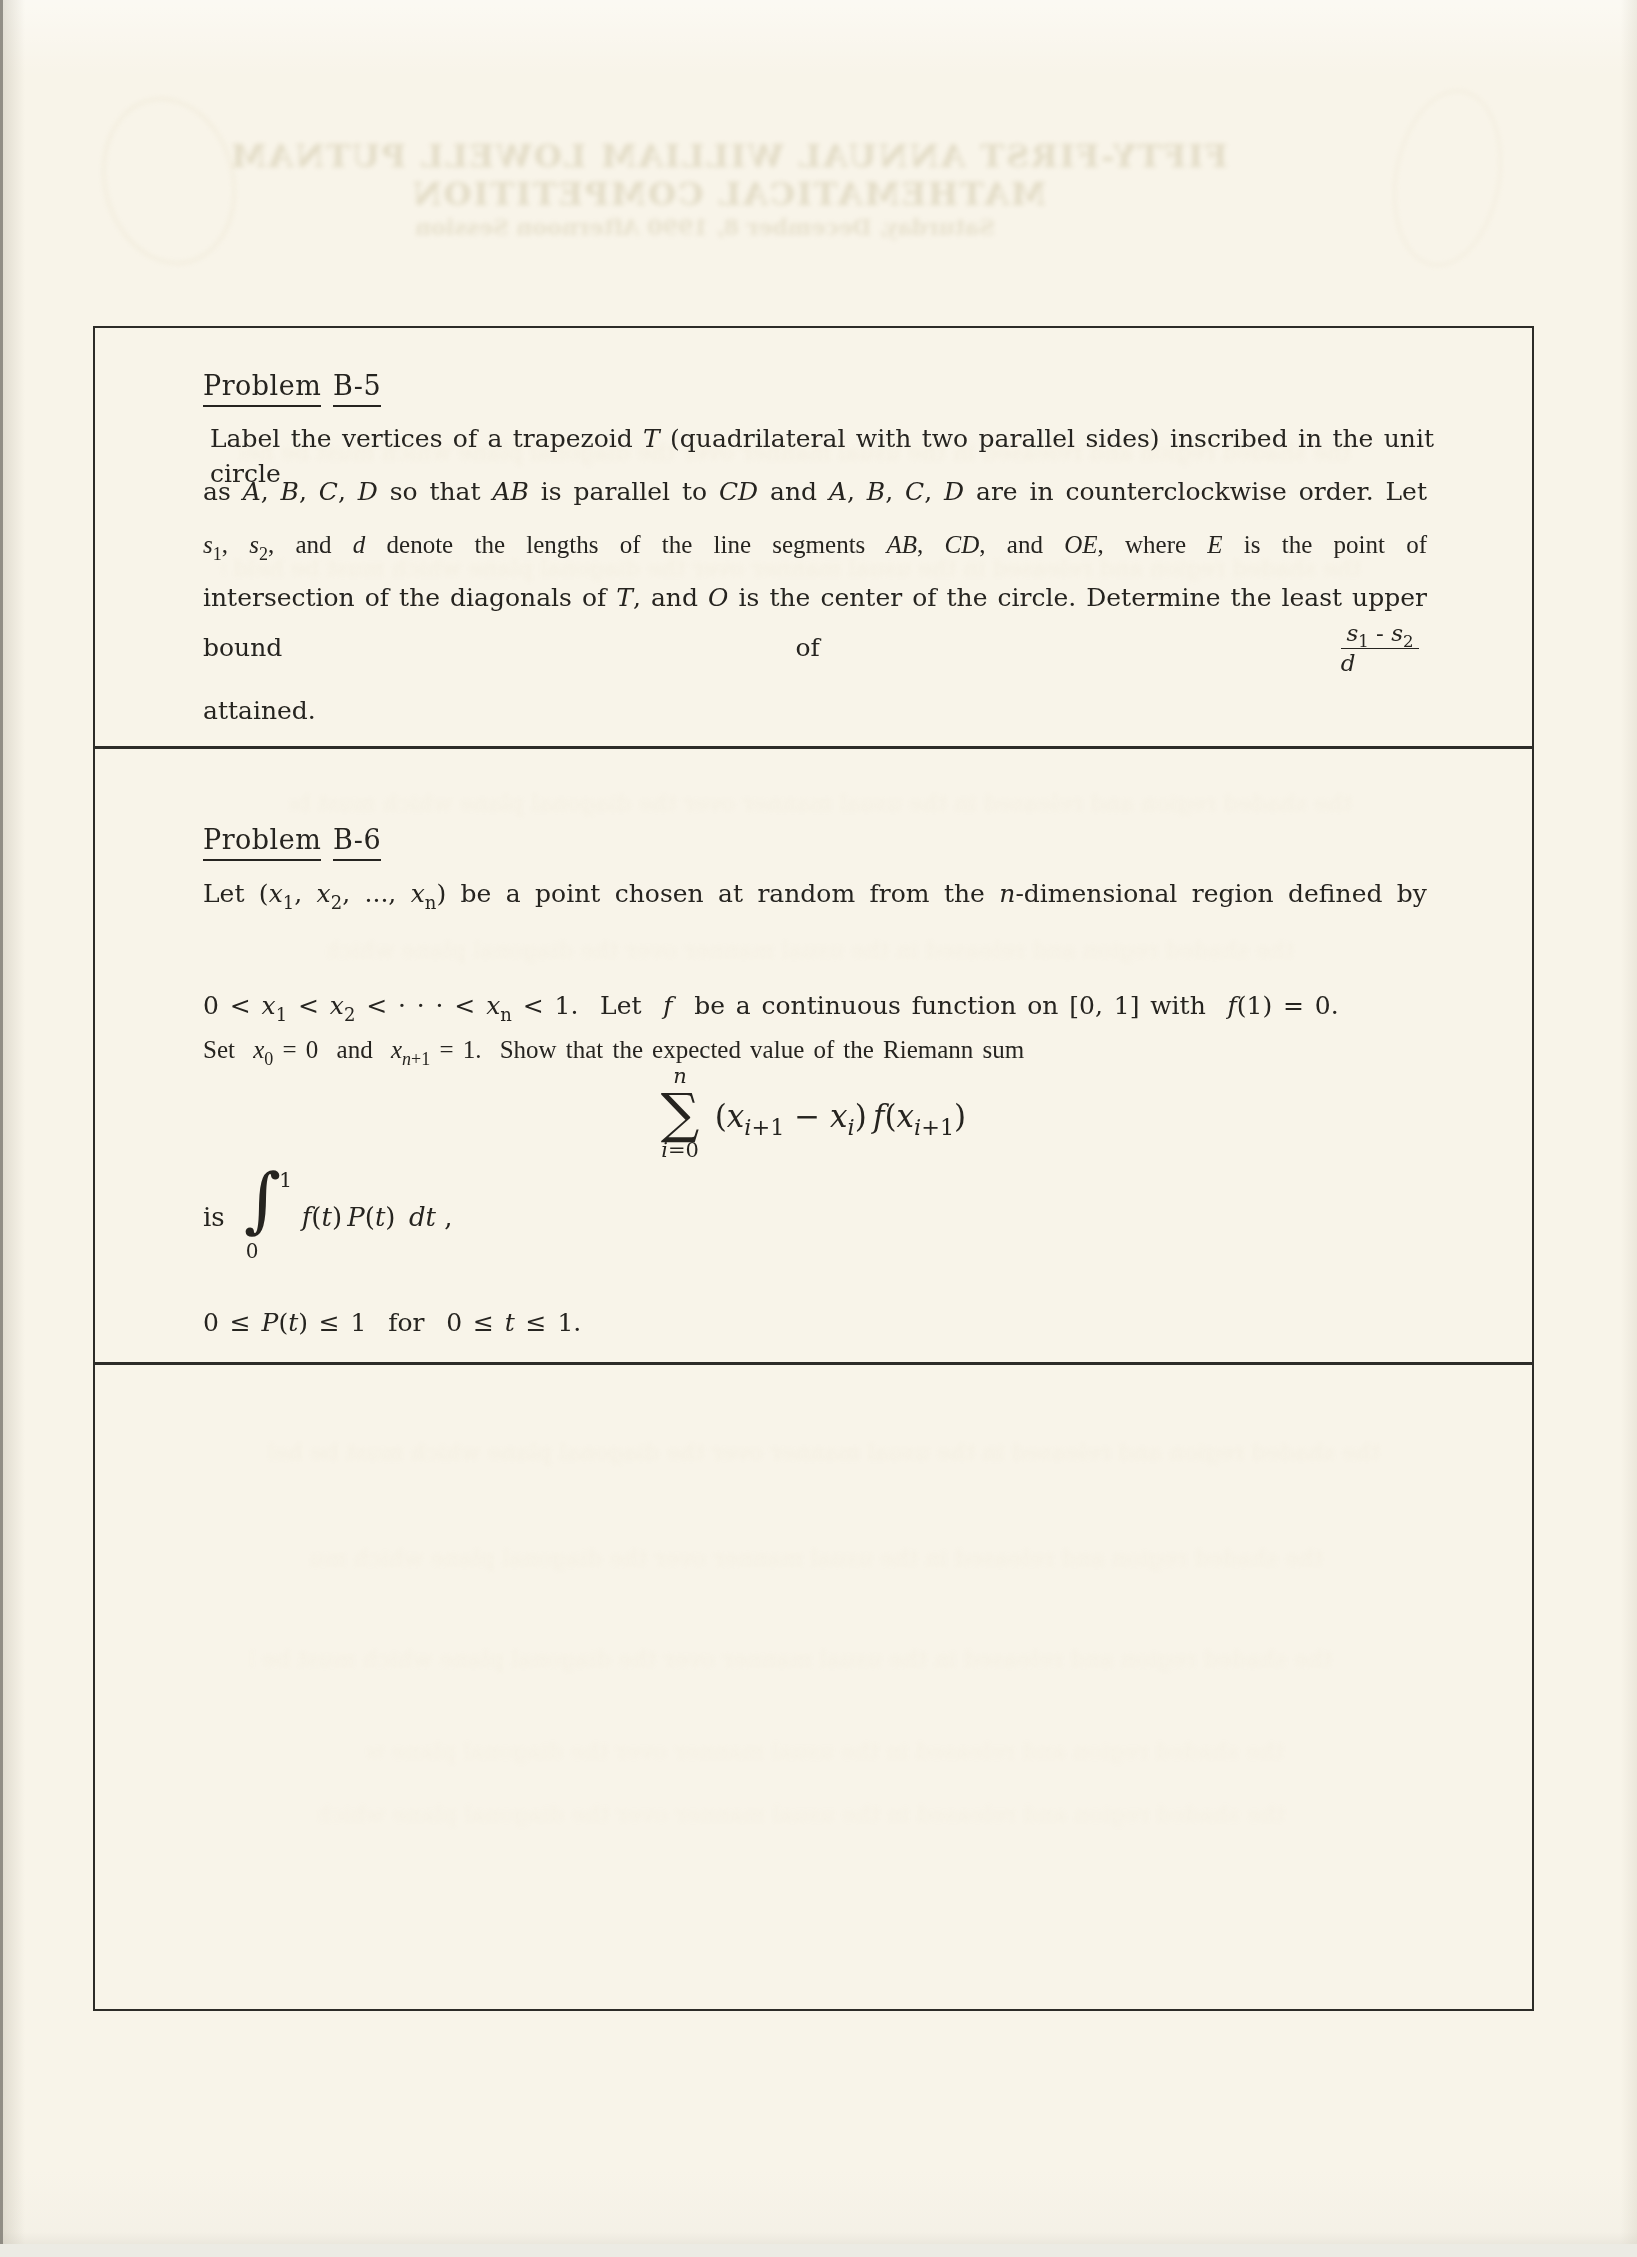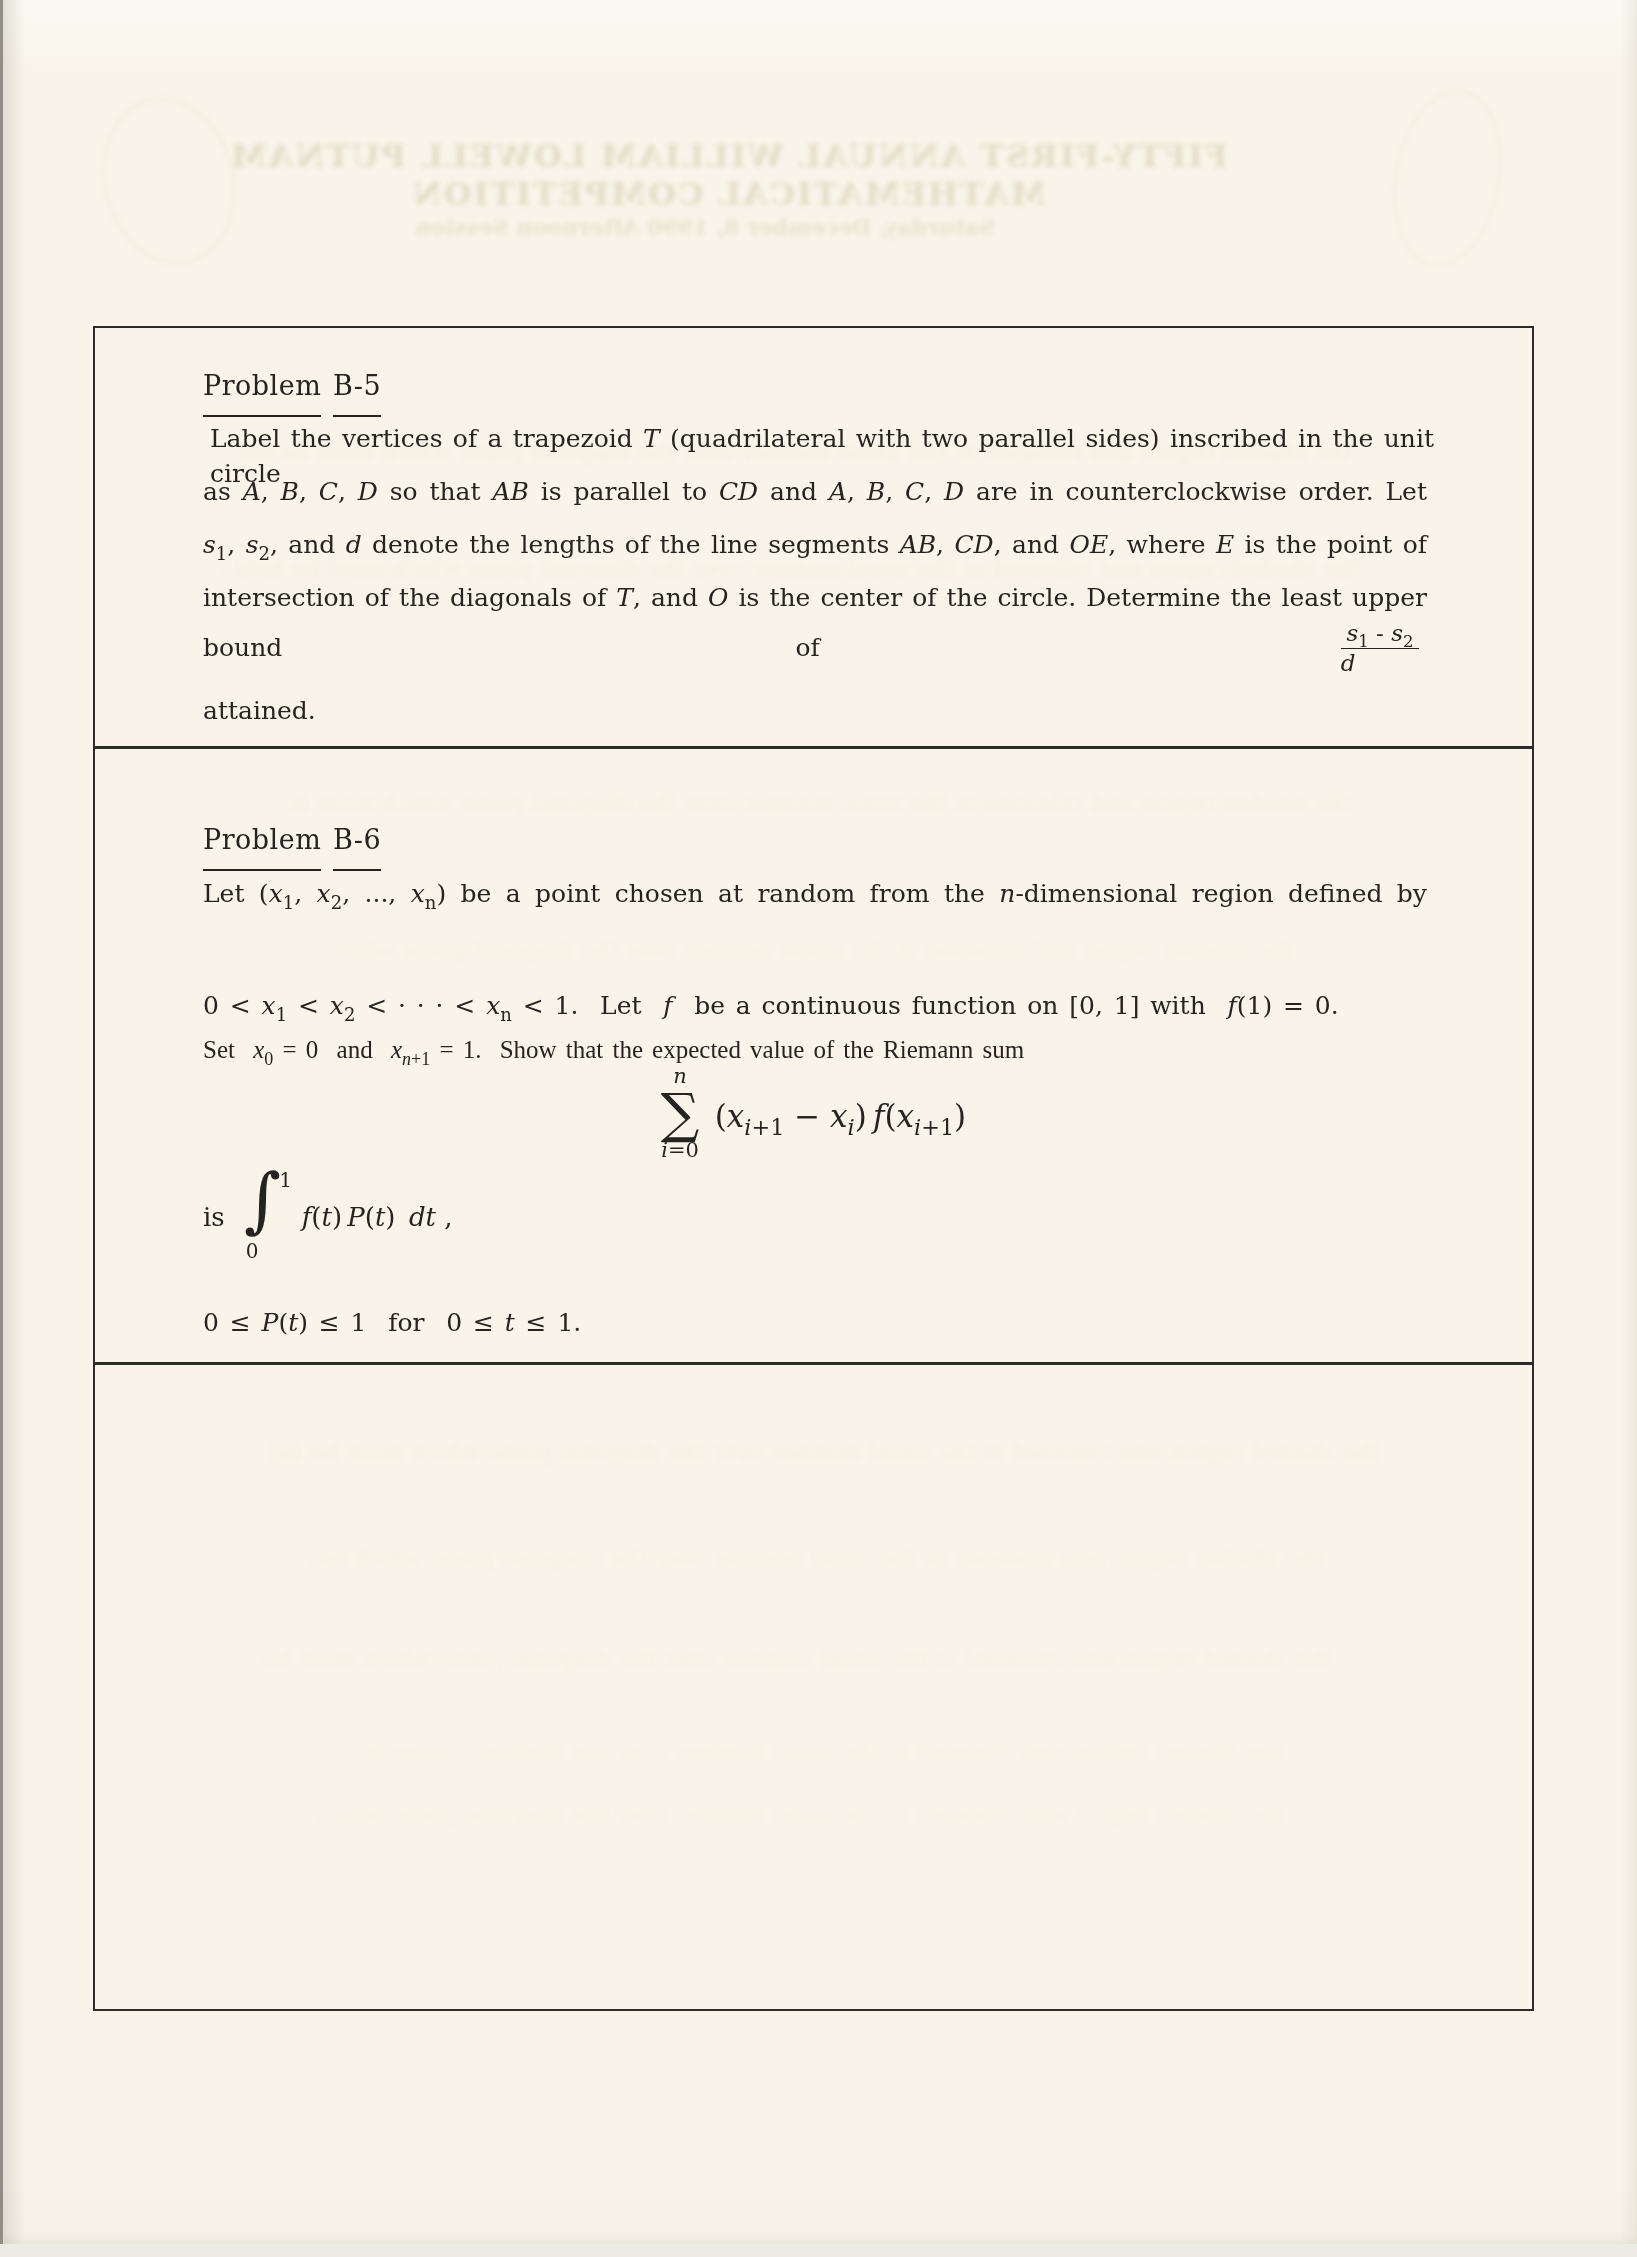--- a/index.html
+++ b/index.html
@@ -38,21 +38,21 @@
   }
 
   
   .box{
     position:absolute;left:93px;top:326px;width:1441px;height:1685px;
     box-sizing:border-box;border:2.9px solid #2d2c28;
   }
   .divider{position:absolute;left:0;width:100%;height:2.9px;background:#2d2c28;}
 
   .ptitle{position:absolute;left:108px;font-size:27px;letter-spacing:0.5px;}
-  .ptitle span{border-bottom:2.4px solid #262420;padding-bottom:14px;margin-right:11.6px;display:inline-block;}
+  .ptitle span{border-bottom:2.4px solid #262420;padding-bottom:4px;margin-right:11.6px;display:inline-block;}
 
   .line{
     position:absolute;left:108px;width:1224px;
     font-size:25px;line-height:35px;
   }
   .just{text-align:justify;text-align-last:justify;}
   .leftal{text-align:left;word-spacing:2.9px;}
 
   sub{font-size:.72em;vertical-align:-0.38em;line-height:0;}
   i{font-style:italic;}
@@ -108,21 +108,21 @@
 <div class="ghost-faint" style="left:319px;top:1801px;width:966px;font-size:23px;opacity:.06;">the shaded region and released in the usual manner over the diagonal plane which must be held so that the point lies level in the given interval of the unit disk</div>
 
 <div class="box">
 
   <div>
     <div class="ptitle" style="top:42px;">
       <span>Problem</span><span>B-5</span>
     </div>
     <div class="line just" style="top:93px;margin-left:7px;">Label the vertices of a trapezoid <i>T</i> (quadrilateral with two parallel sides) inscribed in the unit circle</div>
     <div class="line just" style="top:146px;">as <i>A</i>, <i>B</i>, <i>C</i>, <i>D</i> so that <i>AB</i> is parallel to <i>CD</i> and <i>A</i>, <i>B</i>, <i>C</i>, <i>D</i> are in counterclockwise order. Let</div>
-    <div class="line just" style="top:199px;"><i>s</i><sub>1</sub>, <i>s</i><sub>2</sub>, and <i>d</i> denote the lengths of the line segments <i>AB</i>, <i>CD</i>, and <i>OE</i>, where <i>E</i> is the point of</div>
+    <div class="line just" style="top:199px;font-family:Liberation Serif, serif;"><i>s</i><sub>1</sub>, <i>s</i><sub>2</sub>, and <i>d</i> denote the lengths of the line segments <i>AB</i>, <i>CD</i>, and <i>OE</i>, where <i>E</i> is the point of</div>
     <div class="line just" style="top:252px;">intersection of the diagonals of <i>T</i>, and <i>O</i> is the center of the circle. Determine the least upper</div>
     <div class="line just" style="top:293px;">
       <span>bound of</span>
       <span class="frac"><span class="num"><i>s</i><sub>1</sub> - <i>s</i><sub>2</sub></span><span class="den"><i>d</i></span></span>
     </div>
     <div class="line leftal" style="top:365px;">attained.</div>
   </div>
 
   <div class="divider" style="top:418px;"></div>
 

